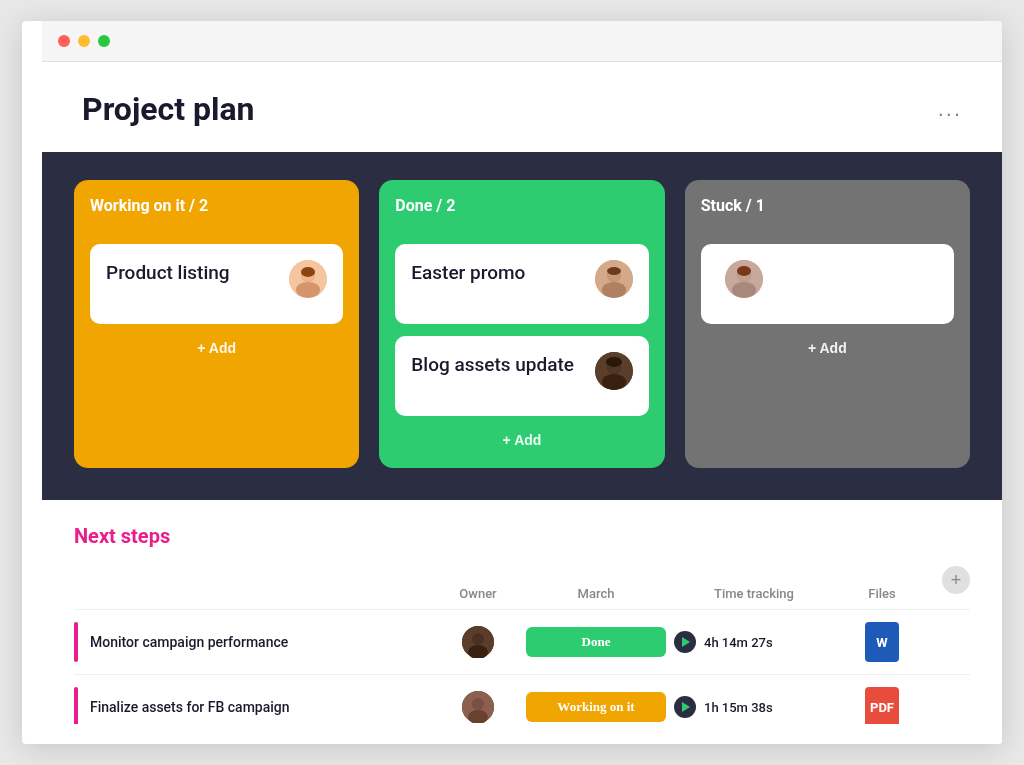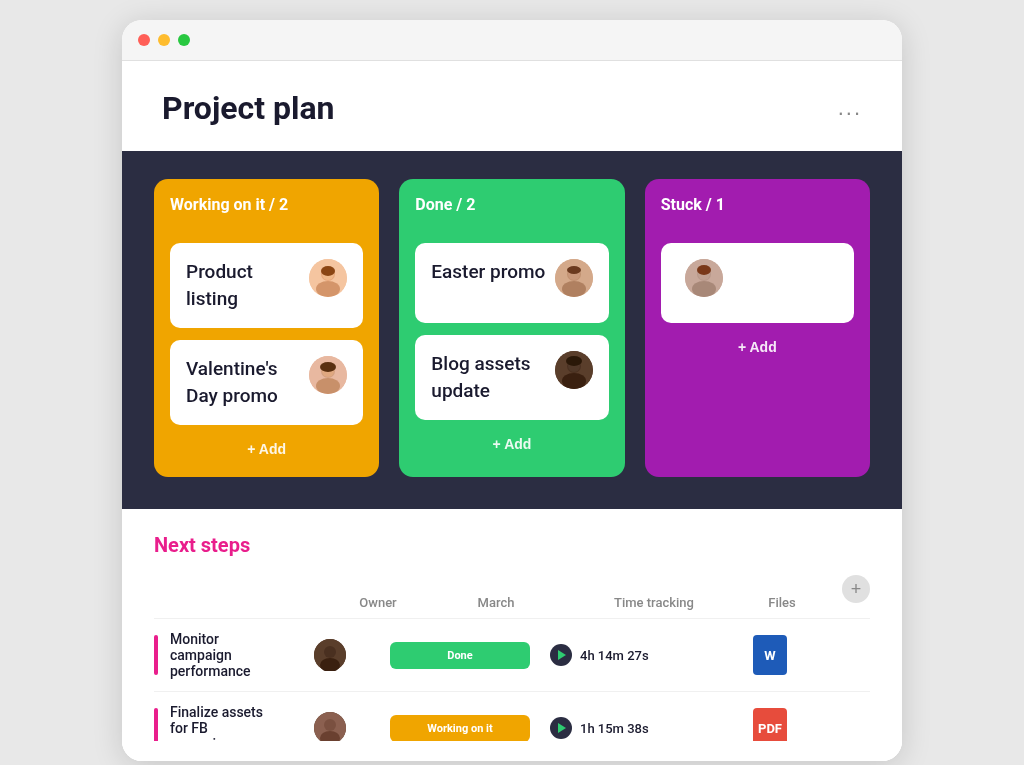--- a/index.html
+++ b/index.html
@@ -7,24 +7,25 @@
       background: #e8e8e8;
       font-family: -apple-system, BlinkMacSystemFont, 'Segoe UI', Roboto, sans-serif;
       display: flex;
       justify-content: center;
       align-items: center;
       min-height: 100vh;
       padding: 20px;
     }
     .browser-window {
       background: #fff;
-      border-radius: 20px;
-      width: 780px;
+      border-radius: 4px;
+      width: 980px;
       box-shadow: 0 4px 30px rgba(0,0,0,0.15);
       overflow: hidden;
+      padding-left: 20px;
     }
     .browser-bar {
       background: #f5f5f5;
       padding: 14px 16px;
       display: flex;
       align-items: center;
       gap: 8px;
       border-bottom: 1px solid #e0e0e0;
     }
     .dot { width: 12px; height: 12px; border-radius: 50%; }
@@ -68,21 +69,21 @@
     .kanban-column {
       flex: 1;
       border-radius: 14px;
       padding: 16px;
       display: flex;
       flex-direction: column;
       gap: 12px;
     }
     .col-working { background: #f0a500; }
     .col-done { background: #2ecc71; }
-    .col-stuck { background: #a21caf; }
+    .col-stuck { background: #737373; }
 
     .col-header {
       font-size: 16px;
       font-weight: 700;
       color: #fff;
       margin-bottom: 17px;
     }
 
     .kanban-card {
       background: #fff;
@@ -157,21 +158,21 @@
       margin-top: 20px;
     }
     .table-col-label:first-child { text-align: left; }
 
     .table-row {
       display: grid;
       grid-template-columns: 1fr 80px 140px 160px 80px 40px;
       align-items: center;
       padding: 12px 0 12px 0;
       border-top: 1px solid #f0f0f0;
-      gap: 20px;
+      gap: 8px;
     }
     .row-indicator {
       display: flex;
       align-items: center;
       gap: 12px;
     }
     .pink-bar {
       width: 4px;
       height: 40px;
       background: #e91e8c;
@@ -190,24 +191,25 @@
       background: #5a3e2b;
       display: flex;
       align-items: center;
       justify-content: center;
       font-size: 14px;
       margin: 0 auto;
     }
     .status-badge {
       border-radius: 6px;
       padding: 7px 16px;
-      font-size: 11px;
+      font-size: 13px;
       font-weight: 700;
       color: #fff;
       text-align: center;
+      font-family: Liberation Serif, serif;
     }
     .status-done { background: #2ecc71; }
     .status-working { background: #f0a500; }
 
     .time-tracking {
       display: flex;
       align-items: center;
       gap: 8px;
     }
     .play-btn {
@@ -294,32 +296,20 @@
           <div class="avatar avatar-female-1">
             <svg width="38" height="38" viewBox="0 0 38 38">
               <circle cx="19" cy="19" r="19" fill="#f5c5a0"></circle>
               <circle cx="19" cy="15" r="7" fill="#e8a87c"></circle>
               <ellipse cx="19" cy="30" rx="12" ry="8" fill="#d4956a"></ellipse>
               <circle cx="19" cy="15" r="6" fill="#f0b88a"></circle>
               <ellipse cx="19" cy="12" rx="7" ry="5" fill="#8B4513"></ellipse>
             </svg>
           </div>
         </div>
-        <div class="kanban-card">
-          <span class="card-text">Valentine's Day promo</span>
-          <div class="avatar avatar-female-2">
-            <svg width="38" height="38" viewBox="0 0 38 38">
-              <circle cx="19" cy="19" r="19" fill="#e8b8a0"></circle>
-              <circle cx="19" cy="15" r="7" fill="#d4a080"></circle>
-              <ellipse cx="19" cy="30" rx="12" ry="8" fill="#c8906a"></ellipse>
-              <circle cx="19" cy="15" r="6" fill="#e0a880"></circle>
-              <ellipse cx="19" cy="11" rx="8" ry="5" fill="#5a3010"></ellipse>
-            </svg>
-          </div>
-        </div>
         <button class="add-btn">+ Add</button>
       </div>
 
       <div class="kanban-column col-done">
         <div class="col-header">Done / 2</div>
         <div class="kanban-card">
           <span class="card-text">Easter promo</span>
           <div class="avatar avatar-male-1">
             <svg width="38" height="38" viewBox="0 0 38 38">
               <circle cx="19" cy="19" r="19" fill="#d4a98a"></circle>

